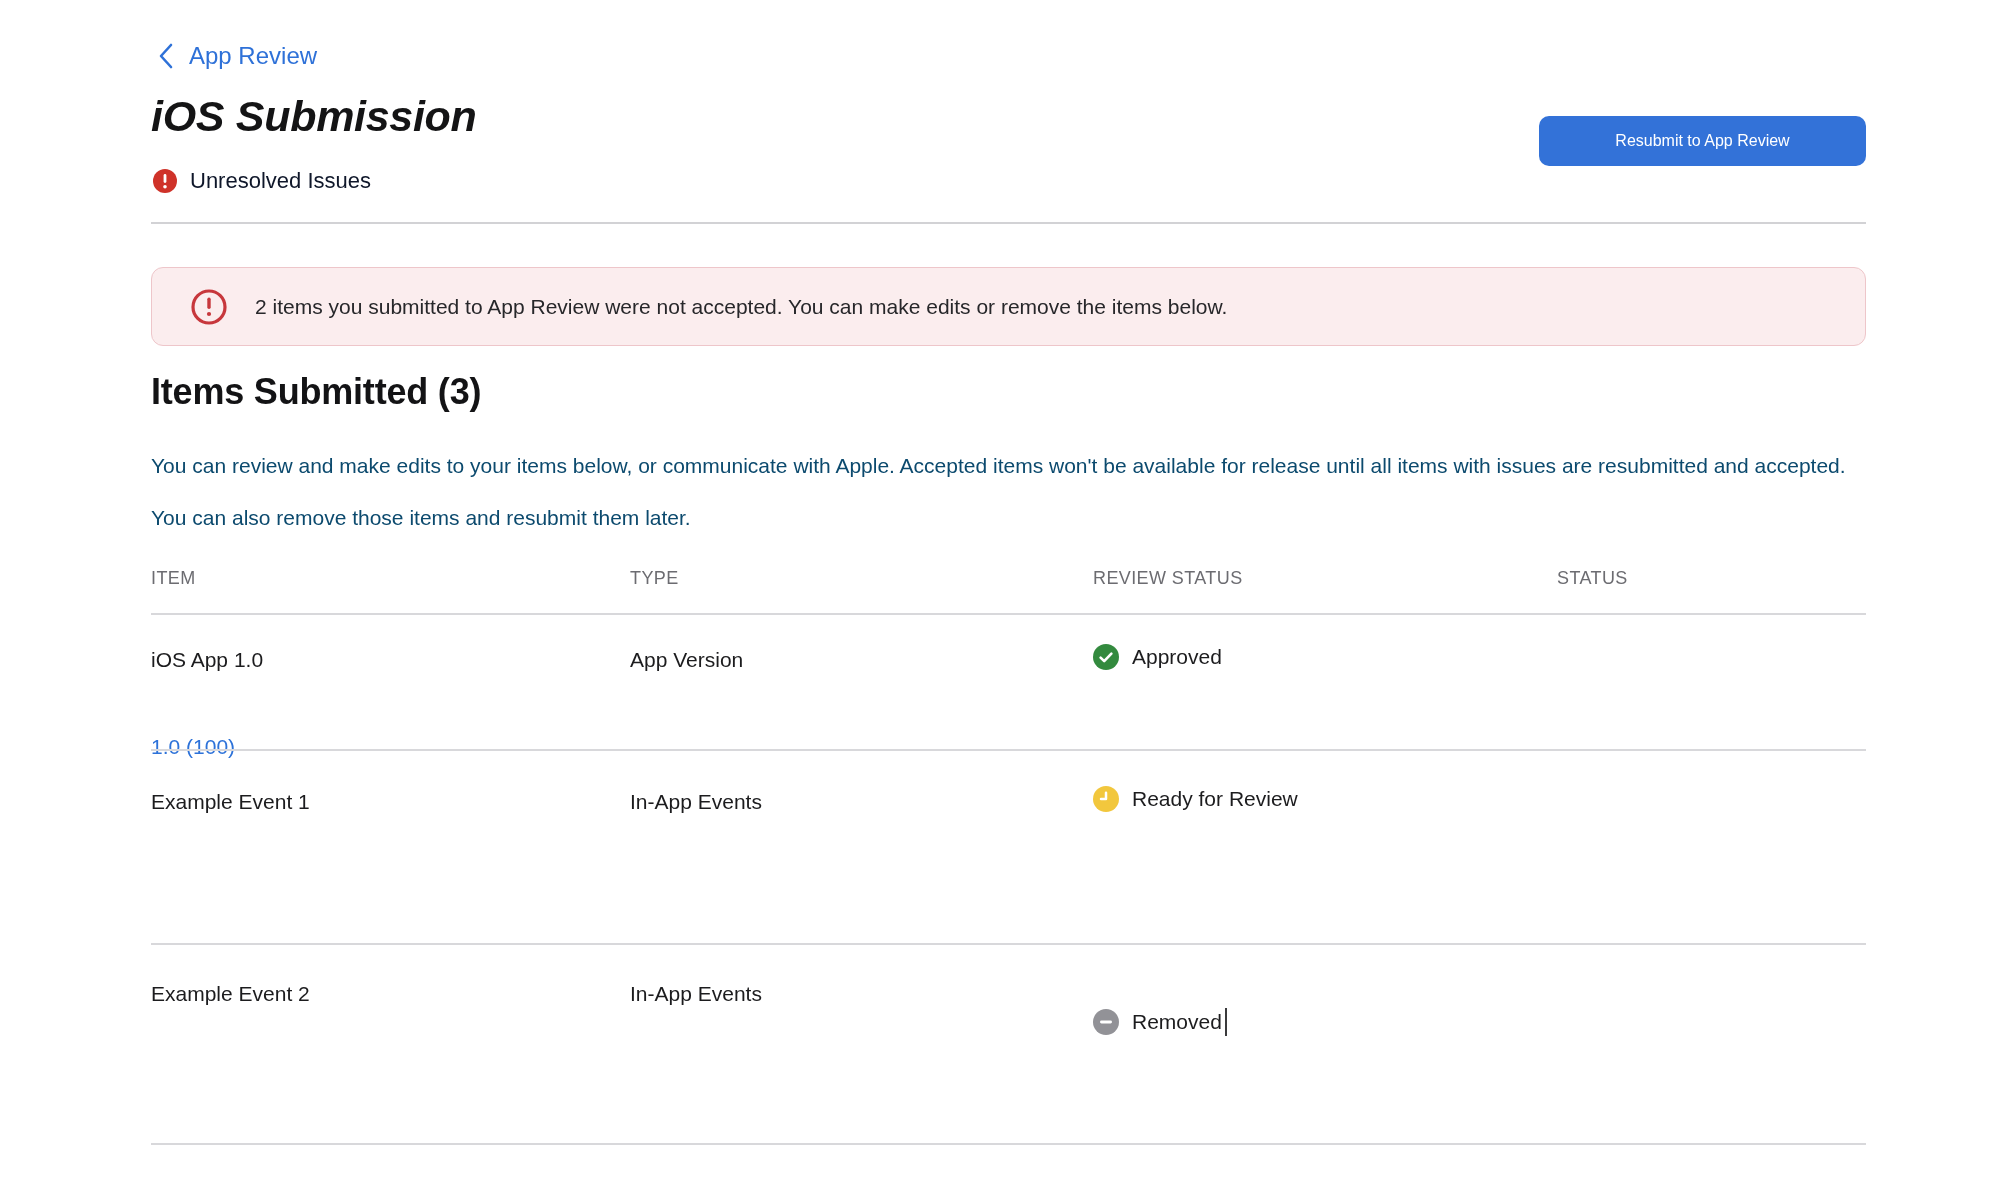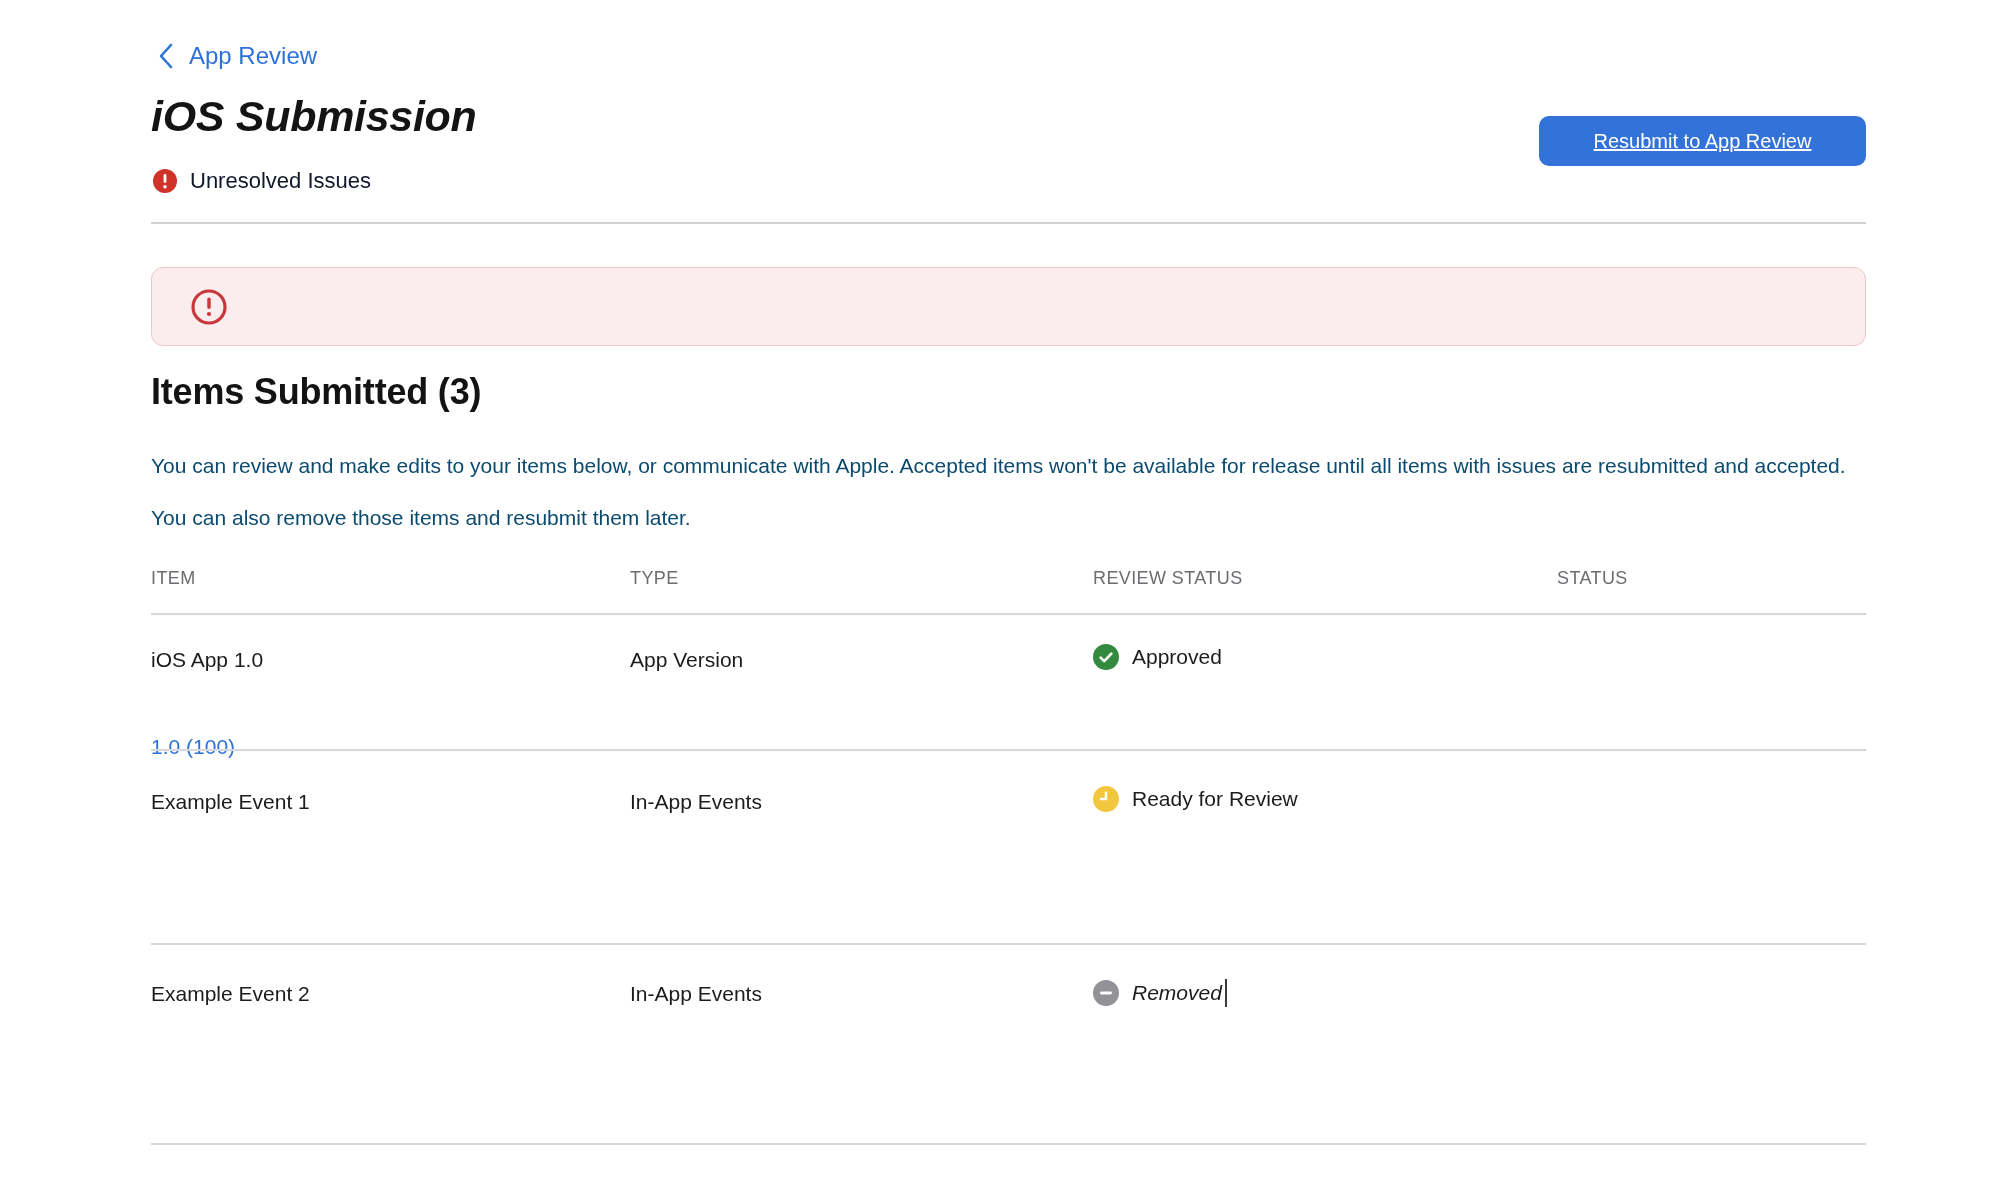--- a/index.html
+++ b/index.html
@@ -18,22 +18,22 @@
   .page-title{
     left:151px;top:92px;font-size:43px;font-weight:700;color:#141415;letter-spacing:-0.3px;margin:0;font-style:italic;
   }
   
   .status-row{
     left:153px;top:168px;display:flex;align-items:center;gap:13px;font-size:22px;color:#0f172a;
   }
   
   .resubmit-btn{
     left:1539px;top:116px;width:327px;height:50px;background:#3372d8;border:none;border-radius:10px;
-    color:#ffffff;font-size:20px;font-family:"Liberation Sans",sans-serif;
-    display:flex;align-items:center;justify-content:center;cursor:pointer;text-decoration:underline;
+    color:#ffffff;font-size:16px;font-family:"Liberation Sans",sans-serif;
+    display:flex;align-items:center;justify-content:center;cursor:pointer;
   }
   
   .divider{left:151px;width:1715px;height:2px;background:#d8d8db;}
   .divider-top{top:222px;background:#d2d2d5;}
   .divider-thead{top:613px;}
   .divider-r1{top:749px;}
   .divider-r2{top:943px;}
   .divider-r3{top:1143px;}
   
   .alert-banner{
@@ -52,21 +52,21 @@
   .col-status{left:1093px;}
   .col-action{left:1557px;}
   .cell{font-size:21px;color:#1c1c1e;}
   .r1{top:648px;}
   .r1-link{top:687px;margin-top:48px;}
   .r2{top:790px;}
   .r3{top:982px;}
   .status-cell{display:flex;align-items:center;gap:13px;}
   .status-r1{top:644px;text-align:center;}
   .status-r2{top:786px;}
-  .status-r3{top:979px;font-style:italic;}
+  .status-r3{top:1008px;}
   .item-link{color:#2d72d9;font-size:21px;cursor:pointer;text-decoration:none;}
   .icon{display:inline-flex;line-height:0;}
   .caret{width:2px;height:28px;background:#3a3a3c;margin-left:1px;}
 </style>
 </head>
 <body>
 
 <a class="abs back-link">
   <span class="icon">
     <svg width="16" height="28" viewBox="0 0 16 28">
@@ -94,20 +94,21 @@
 <div class="abs divider divider-top"></div>
 
 <div class="abs alert-banner">
   <span class="icon">
     <svg width="38" height="38" viewBox="0 0 38 38">
       <circle cx="19" cy="19" r="16" fill="none" stroke="#c7373c" stroke-width="3.2"></circle>
       <rect x="17.3" y="9.5" width="3.4" height="11.5" rx="1.7" fill="#c7373c"></rect>
       <circle cx="19" cy="26" r="2.1" fill="#c7373c"></circle>
     </svg>
   </span>
+  <span class="alert-text">2 items you submitted to App Review were not accepted. You can make edits or remove the items below.</span>
 </div>
 
 <h2 class="abs items-heading">Items Submitted (3)</h2>
 <p class="abs items-desc">You can review and make edits to your items below, or communicate with Apple. Accepted items won't be available for release until all items with issues are resubmitted and accepted. You can also remove those items and resubmit them later.</p>
 
 <span class="abs th col-item">ITEM</span>
 <span class="abs th col-type">TYPE</span>
 <span class="abs th col-status">REVIEW STATUS</span>
 <span class="abs th col-action">STATUS</span>
 <div class="abs divider divider-thead"></div>

